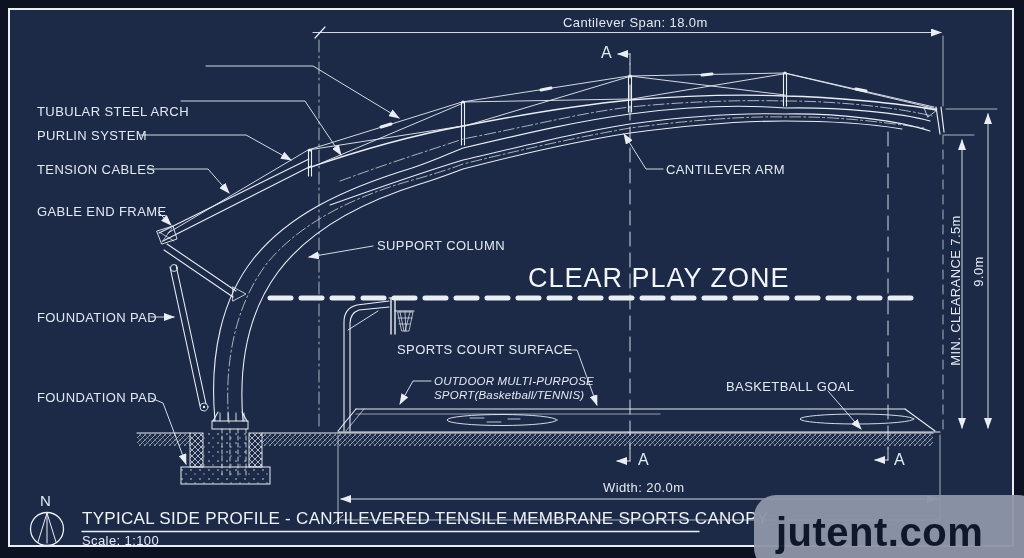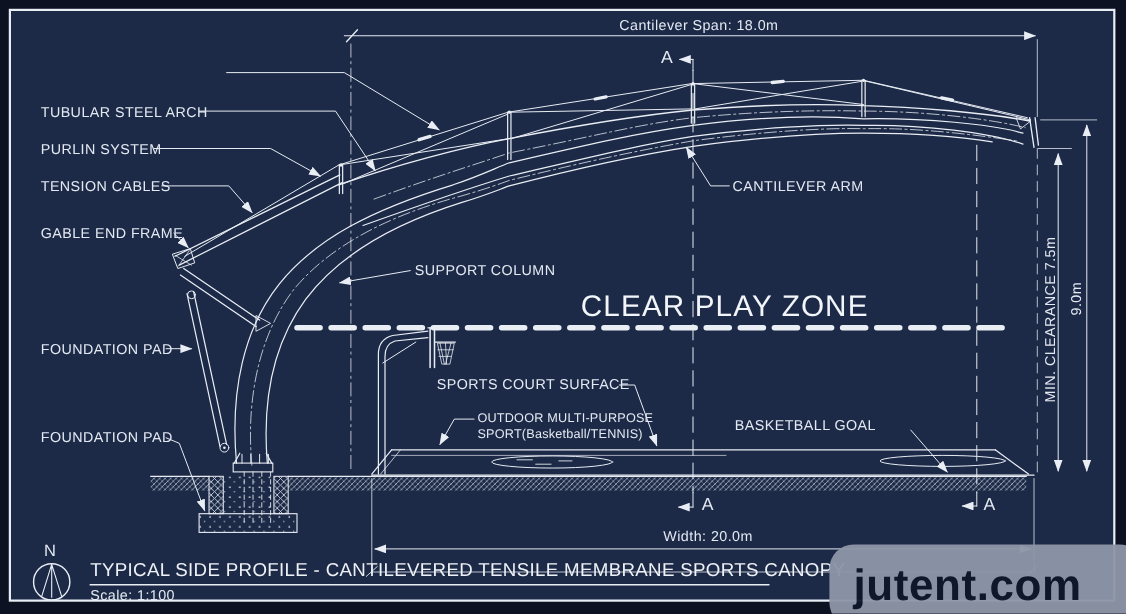--- a/index.html
+++ b/index.html
@@ -2,21 +2,21 @@
 <html><head>
 <meta charset="utf-8">
 <style>
   html,body{margin:0;padding:0;background:#0c1222;}
   .canvas{position:relative;width:1024px;height:558px;background:#0c1222;overflow:hidden;
           font-family:"Liberation Sans", sans-serif;}
   .sheet{position:absolute;left:8px;top:8px;width:1006px;height:539px;background:#1c2a47;
          border:2px solid #e9edf4;box-sizing:border-box;}
   svg.linework{position:absolute;left:0;top:0;z-index:2;}
   .lbl{position:absolute;color:#e3e9f2;font-size:13px;letter-spacing:0.4px;white-space:nowrap;z-index:3;}
-  .lbl.small{font-size:11.5px;letter-spacing:0.2px;}
+  .lbl.small{font-size:11.5px;letter-spacing:0.2px;font-style:italic;}
   .lbl.big{font-size:27px;letter-spacing:1px;color:#f2f5f9;}
   .lbl.marker{font-size:16px;}
   .lbl.rot{transform:rotate(-90deg);transform-origin:center center;text-align:center;}
   .lbl.title-text{font-size:17px;letter-spacing:0.3px;color:#eef2f7;}
   .lbl.scale-text{font-size:13px;}
   .watermark{position:absolute;left:754px;top:495px;width:286px;height:75px;background:#8d95a7;
              border-radius:22px;z-index:5;opacity:0.96;display:flex;align-items:center;
              padding-left:22px;box-sizing:border-box;}
   .watermark span{font-size:40px;font-weight:bold;color:#0f172a;letter-spacing:0.5px;}
 </style>
@@ -233,39 +233,39 @@
       <polyline points="828,391 861,429" marker-end="url(#ah)"></polyline>
     </g>
 
     <g>
       <circle cx="47" cy="529" r="16.5" stroke-width="1.3"></circle>
       <path d="M47,513 L38,542 M47,513 L56,542 M47,513 L47,543" stroke-width="1"></path>
     </g>
     <line x1="82" y1="531.5" x2="699" y2="531.5" stroke-width="1.4"></line>
   </svg>
 
-  <div class="lbl" style="left:37px;top:94px">TUBULAR STEEL ARCH</div>
+  <div class="lbl" style="left:37px;top:104px">TUBULAR STEEL ARCH</div>
   <div class="lbl" style="left:37px;top:128px">PURLIN SYSTEM</div>
   <div class="lbl" style="left:37px;top:162px">TENSION CABLES</div>
   <div class="lbl" style="left:37px;top:204px">GABLE END FRAME</div>
   <div class="lbl" style="left:37px;top:310px">FOUNDATION PAD</div>
   <div class="lbl" style="left:37px;top:390px">FOUNDATION PAD</div>
 
   <div class="lbl" style="left:563px;top:15px">Cantilever Span: 18.0m</div>
   <div class="lbl marker" style="left:601px;top:44px">A</div>
   <div class="lbl marker" style="left:638px;top:451px">A</div>
   <div class="lbl marker" style="left:894px;top:451px">A</div>
 
   <div class="lbl" style="left:666px;top:162px">CANTILEVER ARM</div>
   <div class="lbl" style="left:377px;top:238px">SUPPORT COLUMN</div>
   <div class="lbl" style="left:397px;top:342px">SPORTS COURT SURFACE</div>
   <div class="lbl big" style="left:528px;top:263px">CLEAR PLAY ZONE</div>
   <div class="lbl small" style="left:434px;top:375px">OUTDOOR MULTI-PURPOSE</div>
   <div class="lbl small" style="left:434px;top:389px">SPORT(Basketball/TENNIS)</div>
-  <div class="lbl" style="left:668px;top:379px">BASKETBALL GOAL</div>
+  <div class="lbl" style="left:726px;top:379px">BASKETBALL GOAL</div>
 
   <div class="lbl rot" style="left:860px;top:283px;width:190px">MIN. CLEARANCE 7.5m</div>
   <div class="lbl rot" style="left:953px;top:264px;width:50px">9.0m</div>
 
   <div class="lbl" style="left:603px;top:480px">Width: 20.0m</div>
 
   <div class="lbl" style="left:40px;top:492px;font-size:15px">N</div>
   <div class="lbl title-text" style="left:82px;top:509px">TYPICAL SIDE PROFILE - CANTILEVERED TENSILE MEMBRANE SPORTS CANOPY</div>
   <div class="lbl scale-text" style="left:82px;top:533px">Scale: 1:100</div>
 

